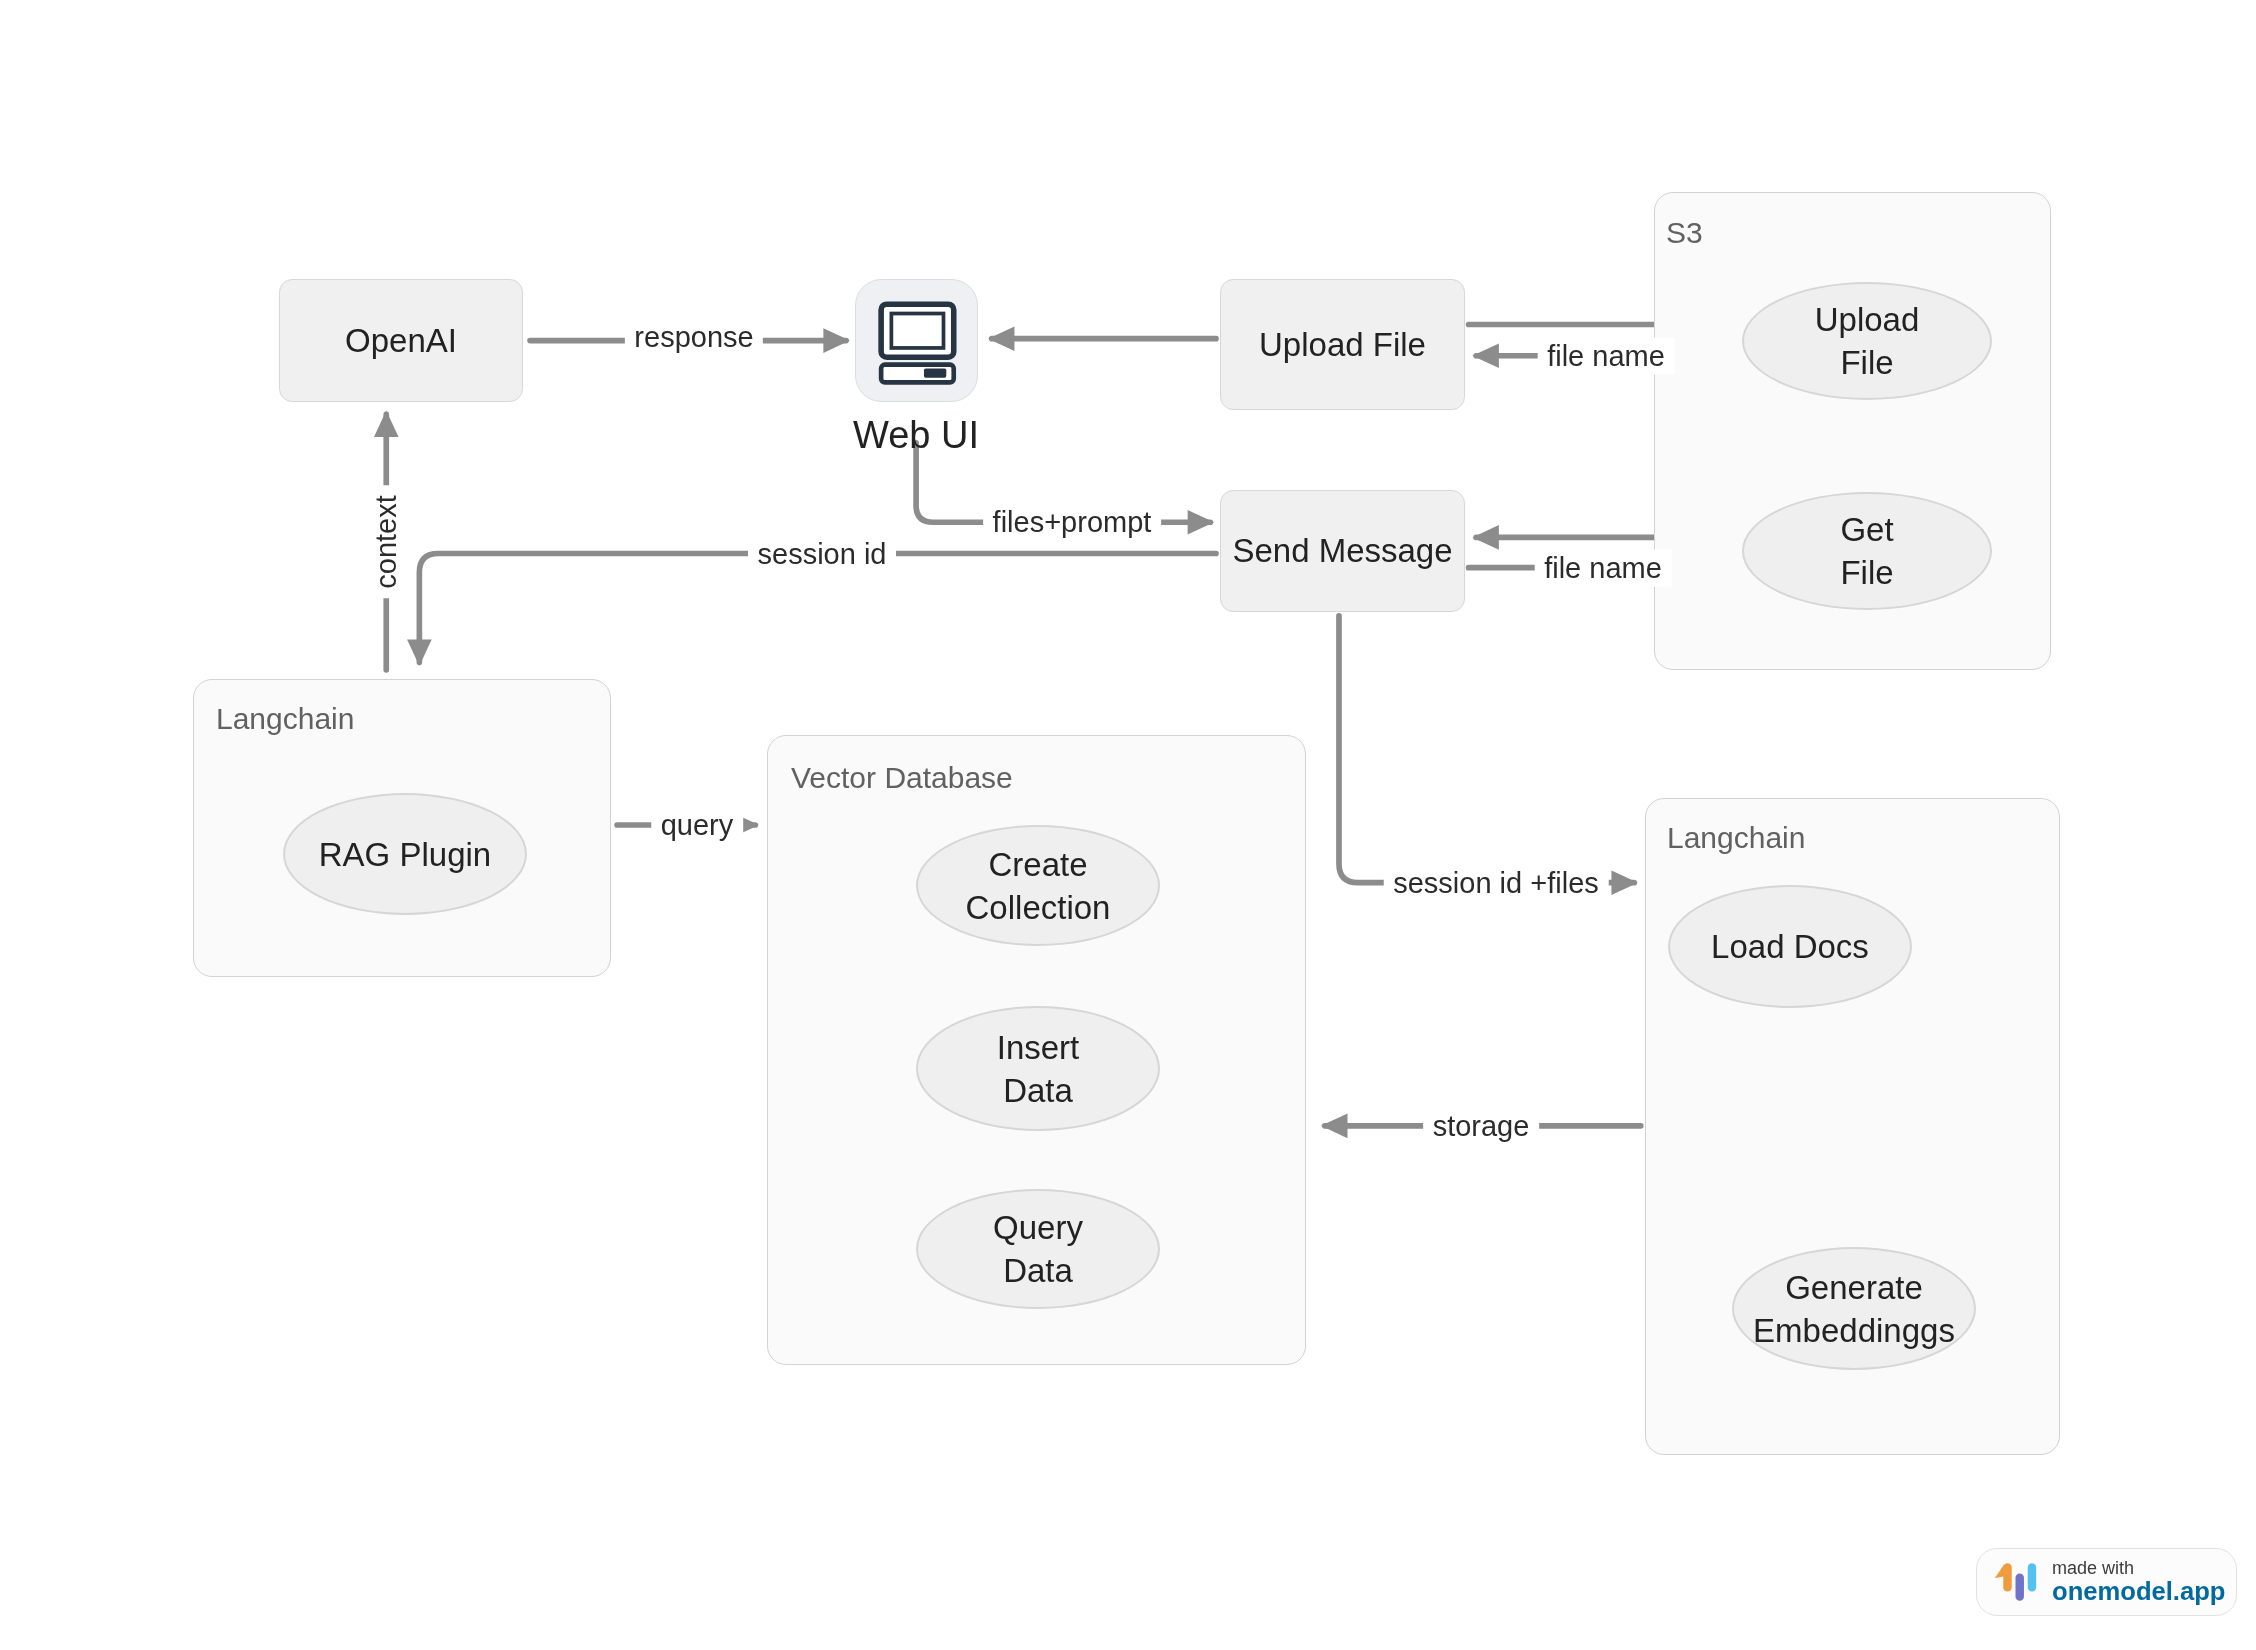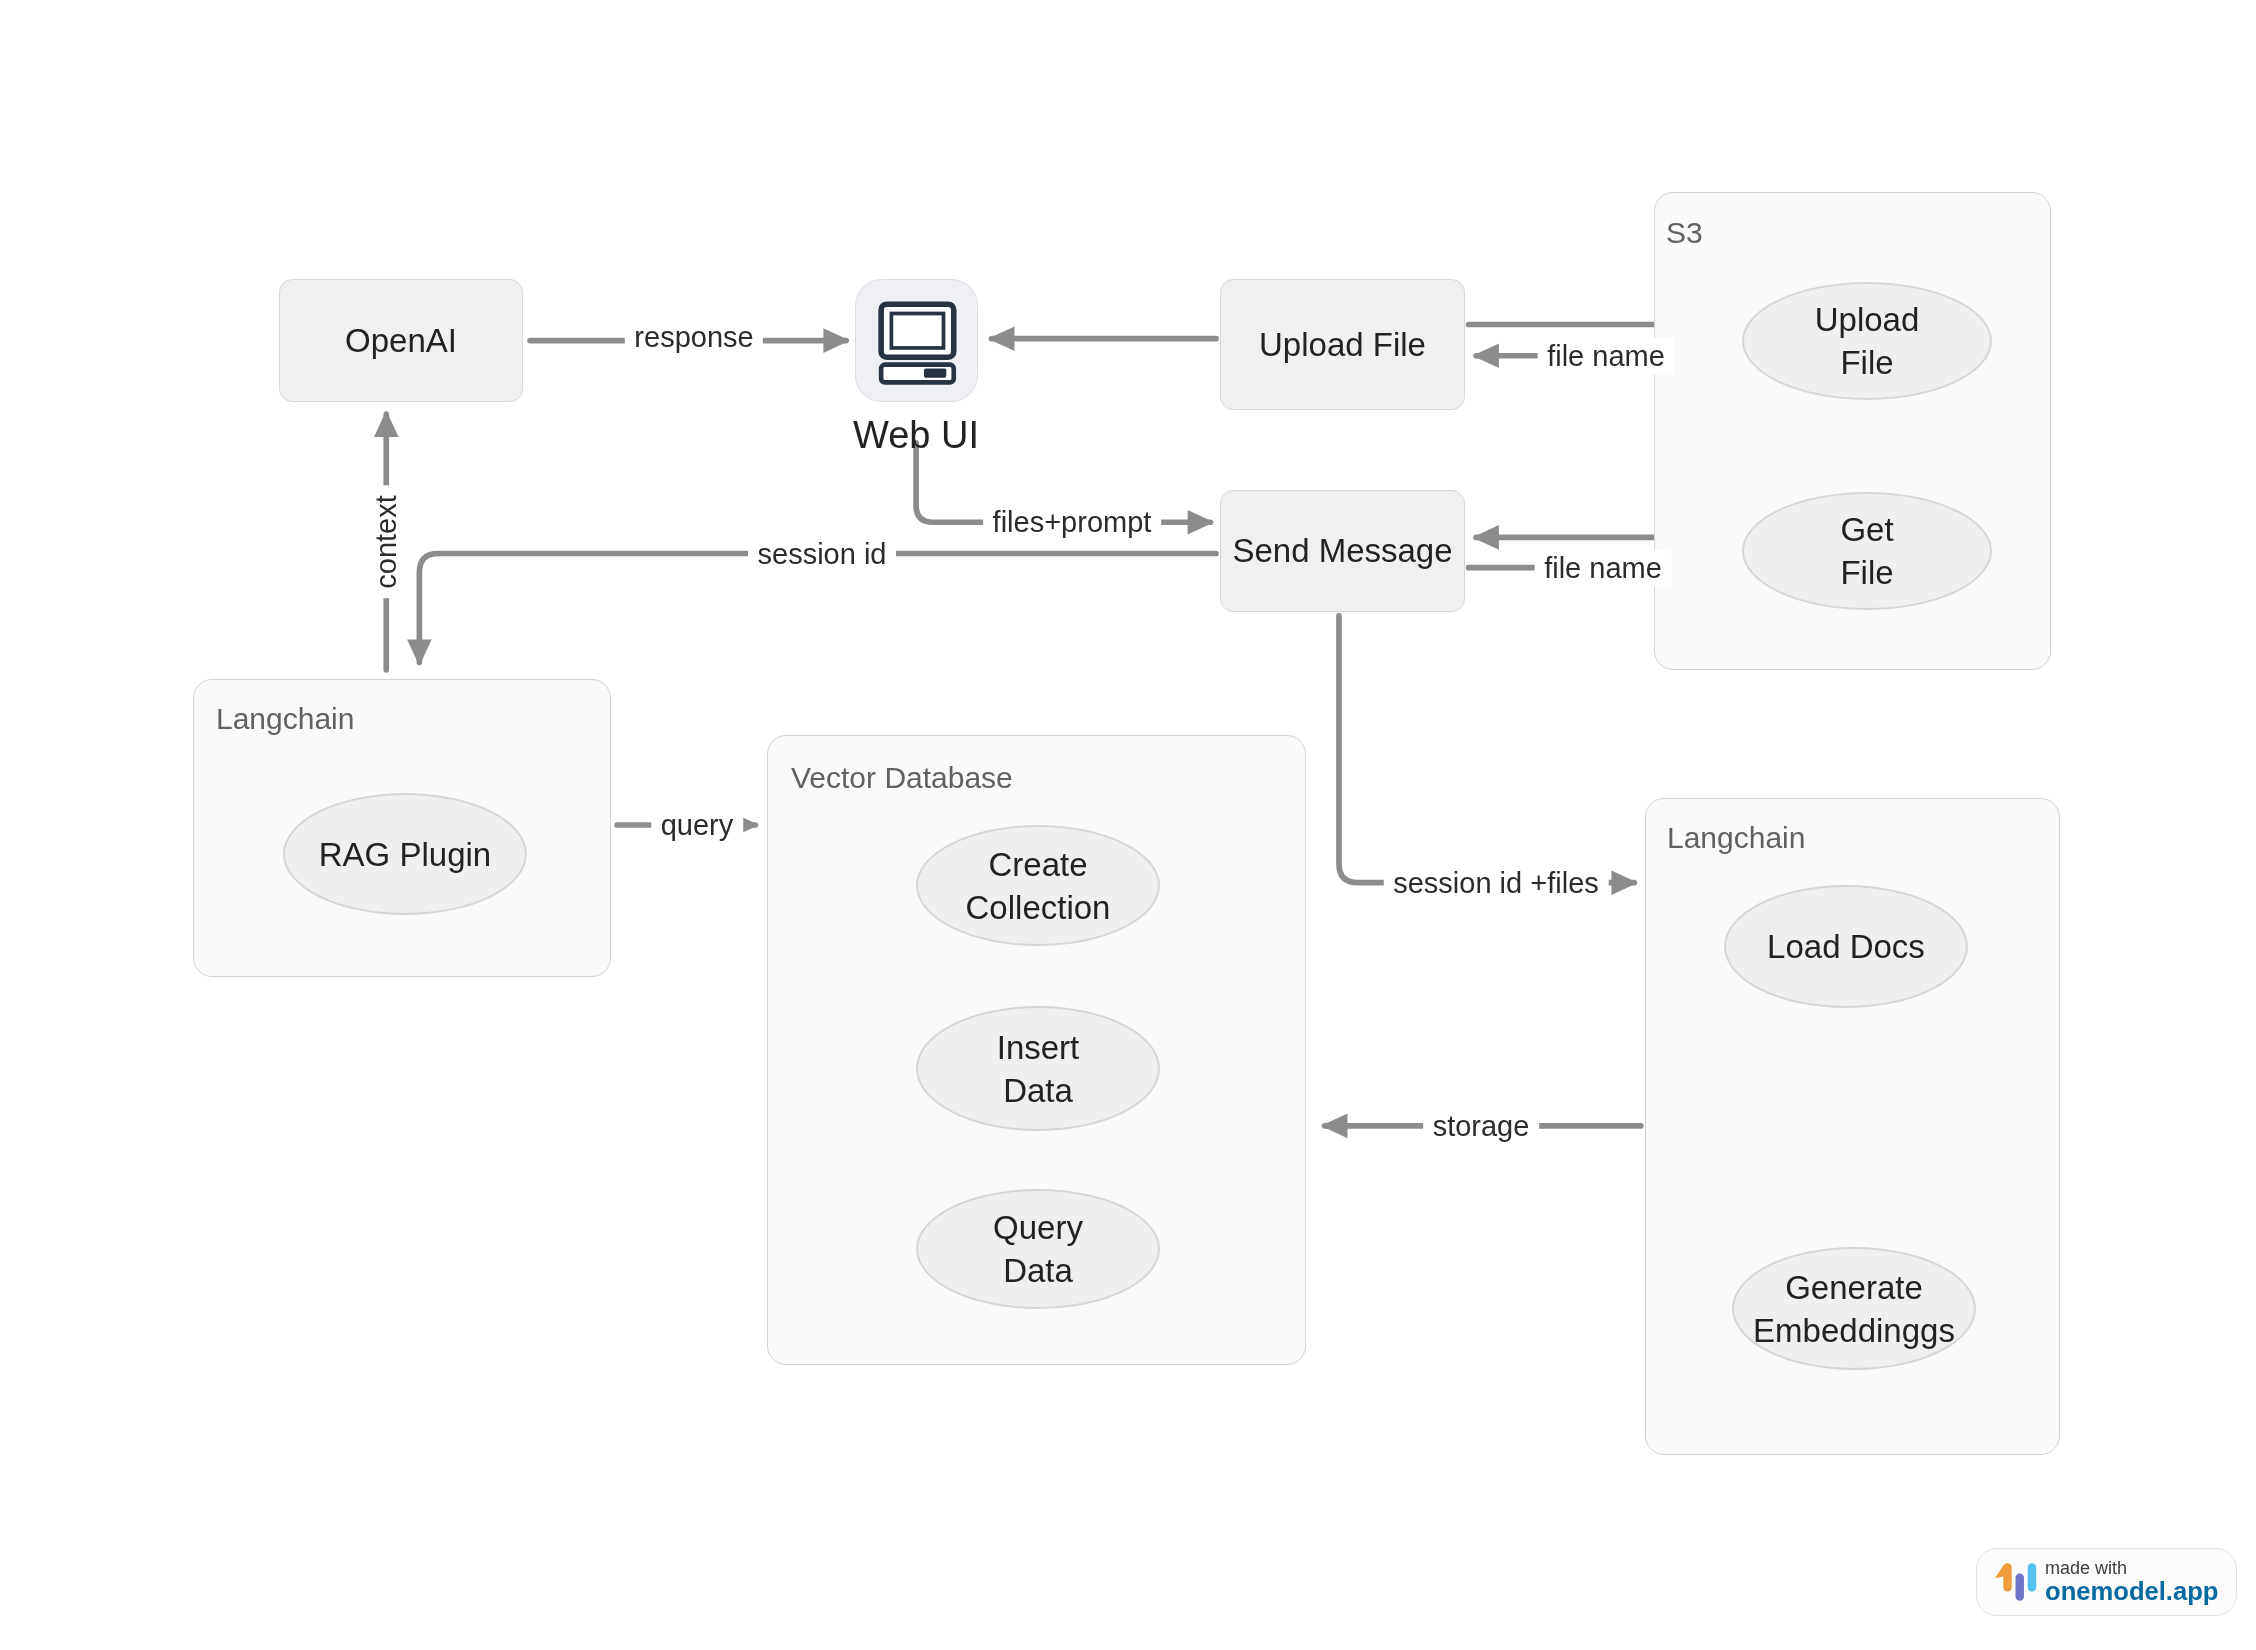--- a/index.html
+++ b/index.html
@@ -51,21 +51,21 @@
     border-radius:26.5px;box-sizing:border-box;
     display:flex;align-items:center;justify-content:center;
   }
   .icon-caption{
     position:absolute;font-size:38px;color:var(--node_text);
     text-align:center;white-space:nowrap;transform:translateX(-50%);
   }
   #badge{
     position:absolute;left:1976px;top:1548px;width:261px;height:68px;
     background:var(--badge_bg);border:1.9px solid var(--badge_border);
-    border-radius:21px;display:flex;align-items:center;gap:6px;
+    border-radius:21px;display:flex;align-items:center;gap:13px;
     box-sizing:border-box;padding-left:15px;cursor:pointer;
   }
   #badge .txt{display:flex;flex-direction:column;justify-content:center;}
   #badge .made{font-size:18px;color:#3c3c3c;line-height:20px;}
   #badge .brand{font-size:25.6px;font-weight:bold;color:#0369a1;line-height:27.4px;}
 </style>
 </head>
 <body>
 
 <div id="canvas">
@@ -143,21 +143,21 @@
   </div>
   <div class="ellipse" style="left:916px;top:1006px;width:244px;height:125px;">
     <span>Insert</span>
     <span>Data</span>
   </div>
   <div class="ellipse" style="left:916px;top:1189px;width:244px;height:120px;">
     <span>Query</span>
     <span>Data</span>
   </div>
 
-  <div class="ellipse" style="left:1724px;top:885px;width:244px;height:123px;">
+  <div class="ellipse" style="left:1668px;top:885px;width:244px;height:123px;">
     <span>Load Docs</span>
   </div>
   <div class="ellipse" style="left:1732px;top:1247px;width:244px;height:123px;">
     <span>Generate</span>
     <span>Embeddinggs</span>
   </div>
 
   <div class="edge-label" style="left:694px;top:337px;">response</div>
   <div class="edge-label" style="left:1606px;top:356px;">file name</div>
   <div class="edge-label" style="left:1072px;top:522px;">files+prompt</div>

